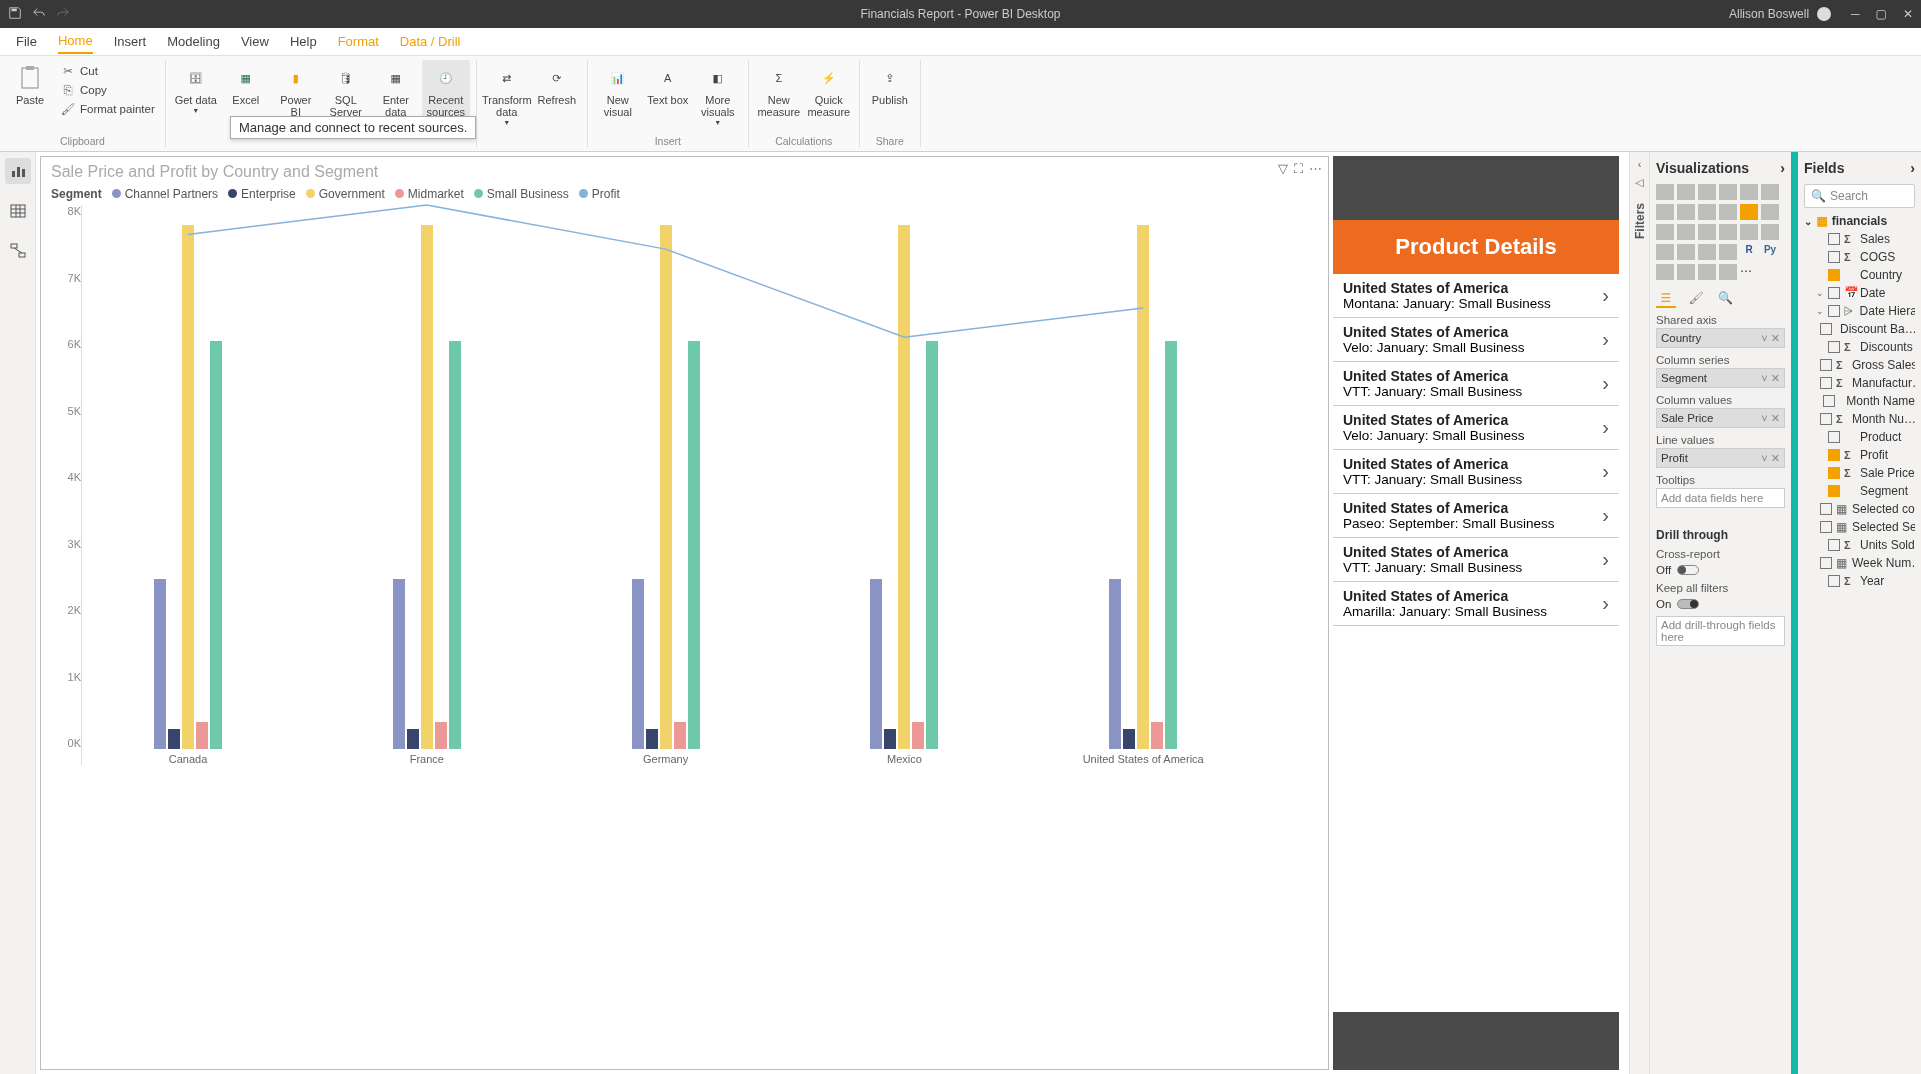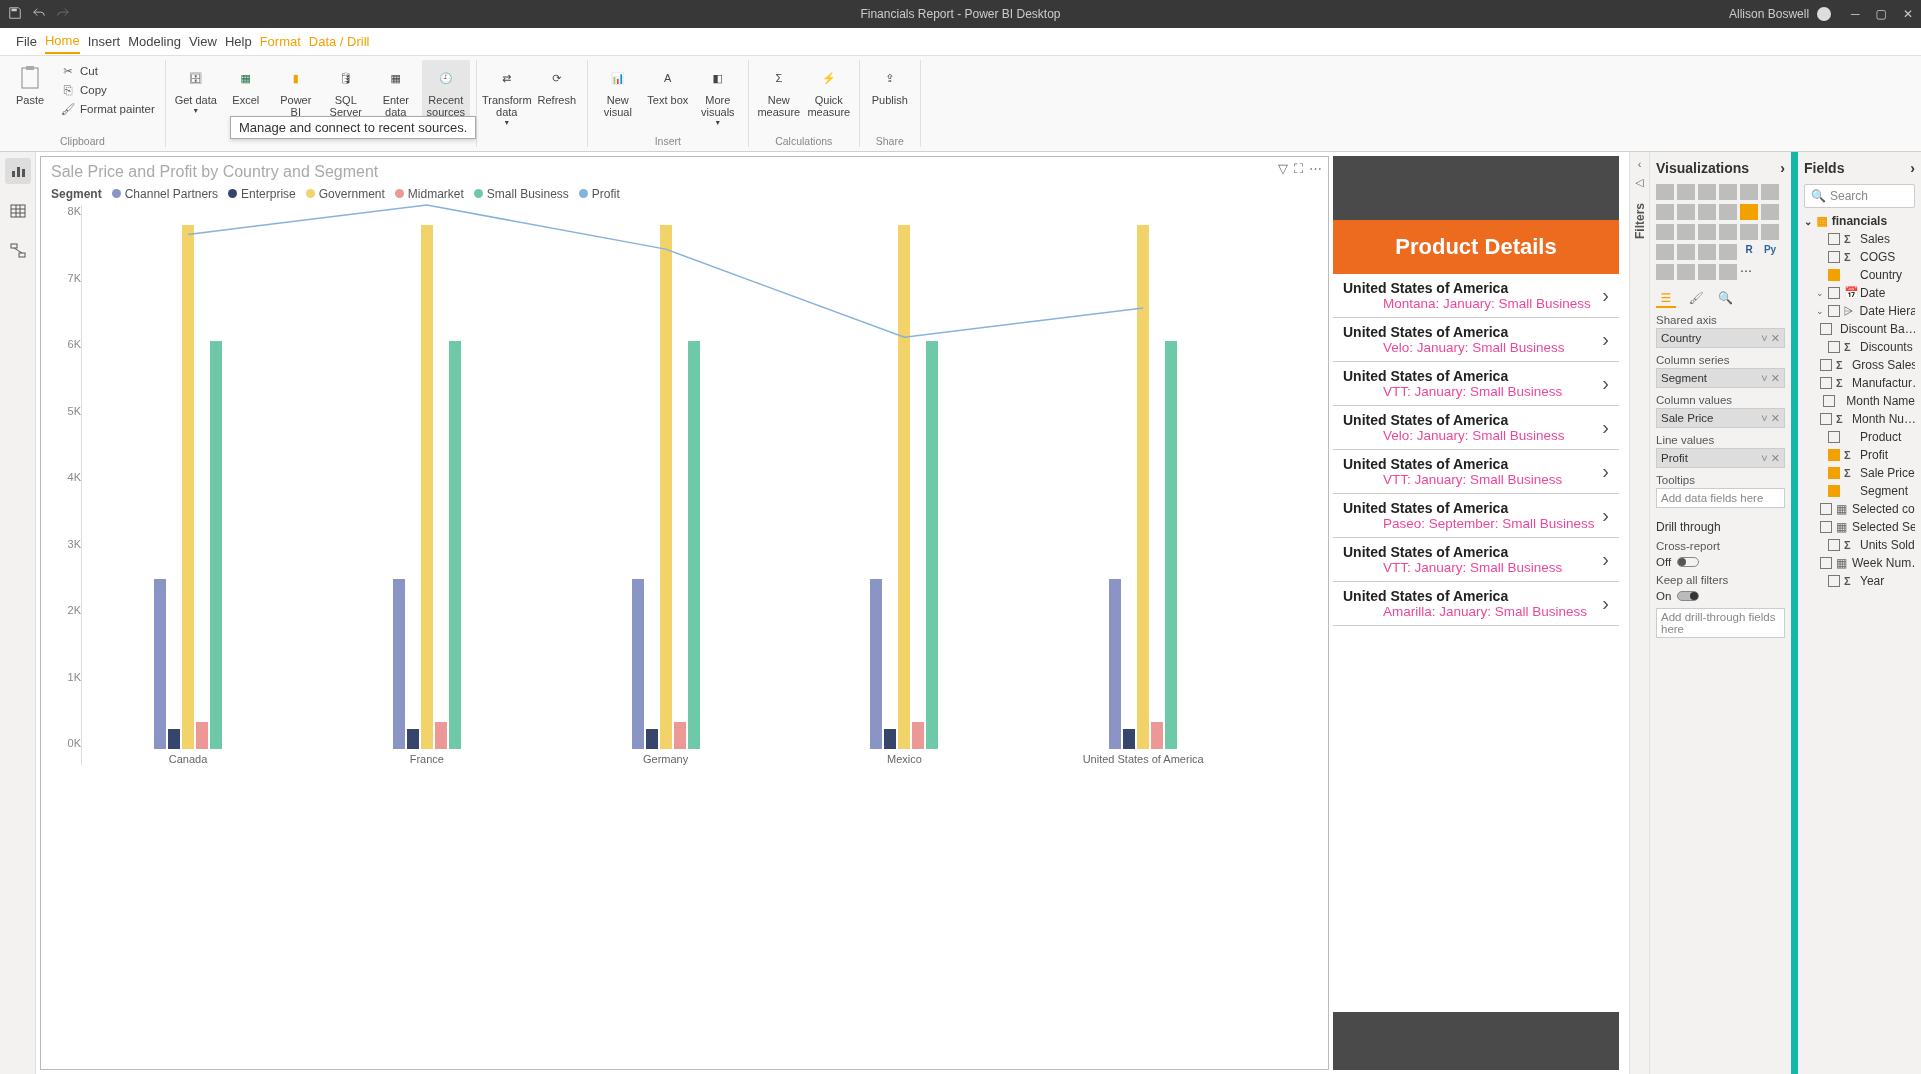--- a/index.html
+++ b/index.html
@@ -6,21 +6,21 @@
 body { width: 1921px; height: 1074px; background: #f3f2f1; overflow: hidden; font-size: 13px; color: #333; }
 
 .titlebar { height: 28px; background: #383838; color: #ccc; display: flex; align-items: center; padding: 0 8px; }
 .titlebar .qat { display: flex; gap: 10px; align-items: center; }
 .titlebar .qat svg { width: 14px; height: 14px; }
 .titlebar .title { position: absolute; left: 50%; transform: translateX(-50%); font-size: 12px; }
 .titlebar .user { margin-left: auto; display: flex; align-items: center; gap: 8px; font-size: 12px; }
 .titlebar .avatar { width: 14px; height: 14px; border-radius: 50%; background: #ddd; }
 .titlebar .wc { margin-left: 12px; display: flex; gap: 16px; }
 
-.ribbon-tabs { height: 28px; background: #fff; display: flex; align-items: center; padding: 0 16px; border-bottom: 1px solid #e0e0e0; gap: 8px; font-size: 13px; }
+.ribbon-tabs { height: 28px; background: #fff; display: flex; align-items: center; padding: 0 16px; border-bottom: 1px solid #e0e0e0; gap: 21px; font-size: 13px; }
 .ribbon-tabs .tab { padding: 4px 0; cursor: pointer; color: #444; }
 .ribbon-tabs .tab.active { color: #f2a100; border-bottom: 2px solid #f2a100; }
 .ribbon-tabs .tab.accent { color: #f2a100; }
 
 .ribbon { height: 96px; background: #f9f9f9; display: flex; border-bottom: 1px solid #d0d0d0; padding: 4px 0; }
 .ribbon-group { display: flex; flex-direction: column; border-right: 1px solid #e0e0e0; padding: 0 6px; position: relative; }
 .ribbon-group .items { display: flex; flex: 1; align-items: flex-start; gap: 2px; }
 .ribbon-group .label { text-align: center; font-size: 10.5px; color: #888; }
 .rbtn-big { display: flex; flex-direction: column; align-items: center; justify-content: flex-start; width: 48px; padding: 4px 2px; cursor: pointer; text-align: center; font-size: 11px; color: #444; border-radius: 2px; }
 .rbtn-big.highlight { background: #e6e6e6; }
@@ -51,21 +51,21 @@
 .profit-line { position: absolute; top: 0; left: 0; width: 100%; height: 100%; pointer-events: none; }
 
 .details-visual { width: 286px; display: flex; flex-direction: column; }
 .details-visual .gray { background: #4a4a4a; flex: 0 0 auto; }
 .details-header { background: #ed6b1f; color: #fff; text-align: center; font-size: 22px; font-weight: 700; padding: 14px 0; }
 .search-row { background: #fff; border: 1px solid #ccc; margin: 2px; display: flex; align-items: center; padding: 6px 8px; gap: 8px; }
 .search-row input { border: none; outline: none; font-size: 15px; flex: 1; color: #777; }
 .detail-list { flex: 1; overflow: hidden; background: #fff; }
 .detail-item { border-bottom: 1px solid #ccc; padding: 6px 10px; display: flex; align-items: center; justify-content: space-between; }
 .detail-item .txt .t1 { font-weight: 600; font-size: 14px; color: #222; }
-.detail-item .txt .t2 { font-size: 13.5px; color: #ec4899; margin-left: 40px; }
+.detail-item .txt .t2 { font-size: 13.5px; color: #000000; }
 .detail-item .chev { font-size: 20px; color: #555; }
 
 .filters-strip { width: 20px; background: #f3f2f1; border-left: 1px solid #e0e0e0; display: flex; flex-direction: column; align-items: center; padding-top: 6px; gap: 6px; }
 .filters-strip .vtext { writing-mode: vertical-rl; transform: rotate(180deg); font-size: 12px; font-weight: 600; color: #555; margin-top: 8px; }
 
 .viz-pane { width: 142px; background: #f3f2f1; border-left: 1px solid #e0e0e0; padding: 8px 6px; font-size: 12px; overflow: hidden; }
 .pane-h { font-size: 14px; font-weight: 600; color: #333; display: flex; justify-content: space-between; align-items: center; margin-bottom: 8px; }
 .viz-grid { display: grid; grid-template-columns: repeat(6, 18px); gap: 4px 3px; }
 .viz-grid .v { width: 18px; height: 16px; background: #888; opacity: .5; cursor: pointer; }
 .viz-grid .v.sel { background: #f2a100; opacity: 1; }
@@ -485,21 +485,21 @@
       </div>
     <div class="fw-label">Line values</div>
     <div class="fw-well">
         <span>Profit</span>
         <span class="fw-actions">˅ ✕</span>
       </div>
     <div class="fw-label">Tooltips</div>
     <div class="fw-well" style="background:#fff">
         <span style="color:#888">Add data fields here</span>
       </div>
-    <div style="font-weight:400;margin-top:12px">Drill through</div>
+    <div style="font-weight:700;margin-top:20px">Drill through</div>
     <div class="fw-label">Cross-report</div>
     <div class="toggle off">
         <span>Off</span>
         <div class="sw">
           <div class="knob"></div>
         </div>
       </div>
     <div class="fw-label">Keep all filters</div>
     <div class="toggle on">
         <span>On</span>

